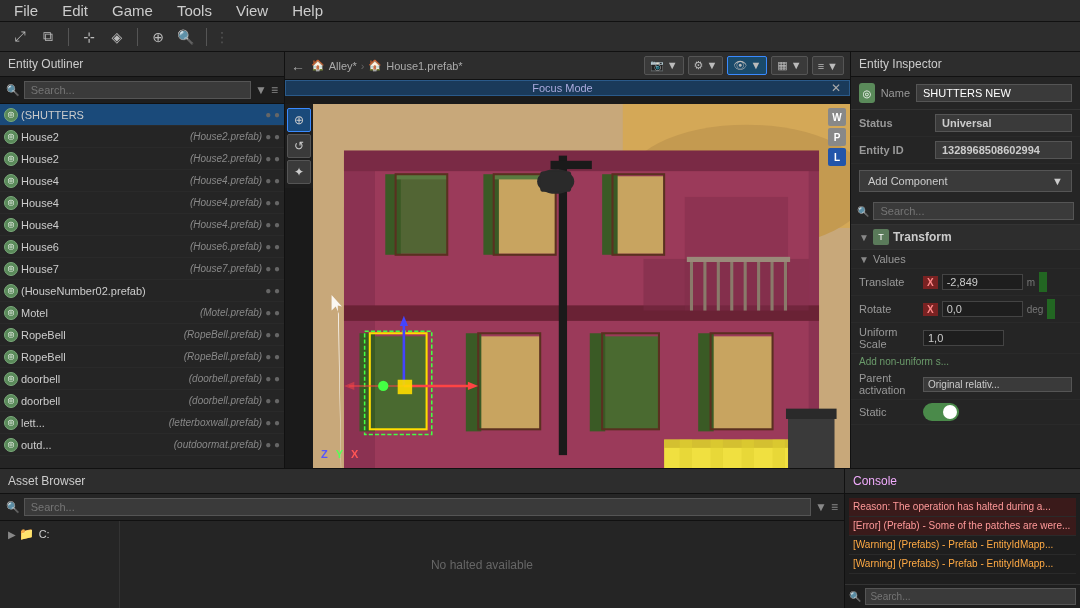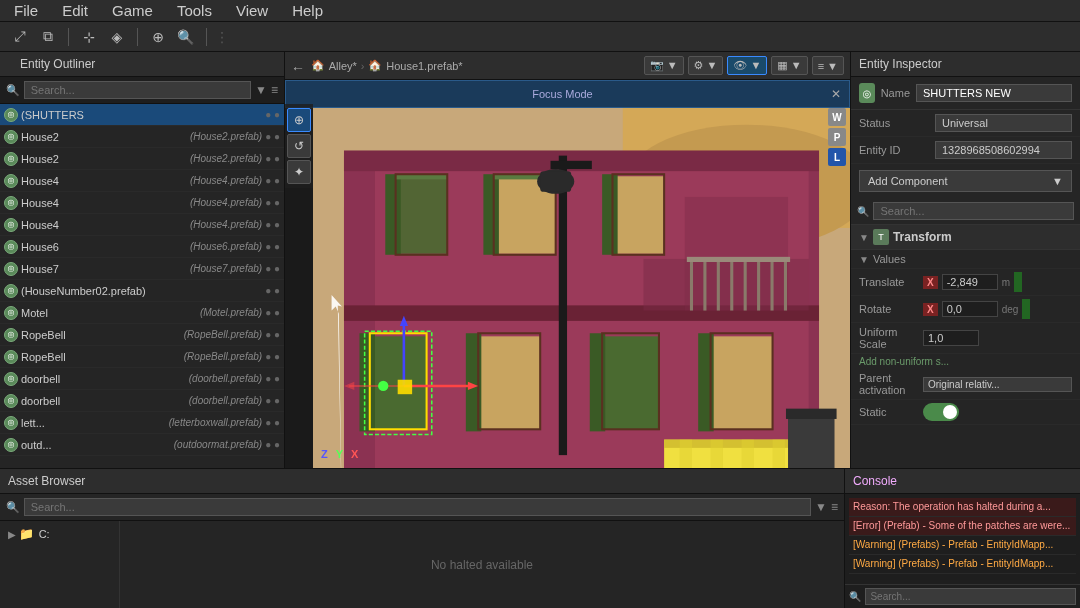--- a/index.html
+++ b/index.html
@@ -75,21 +75,21 @@
     .left-panel {
       width: 285px;
       background: #252525;
       border-right: 1px solid #111;
       display: flex;
       flex-direction: column;
       flex-shrink: 0;
     }
     .panel-header {
       background: #2d2d2d;
-      padding: 5px 20px;
+      padding: 5px 8px;
       font-size: 12px;
       color: #ccc;
       border-bottom: 1px solid #111;
       display: flex;
       align-items: center;
       gap: 6px;
     }
     .search-bar {
       display: flex;
       align-items: center;
@@ -225,21 +225,21 @@
       flex: 1;
       position: relative;
       overflow: hidden;
     }
 
     .focus-mode-bar {
       position: absolute;
       top: 0;
       left: 0;
       right: 0;
-      height: 28px;
+      height: 16px;
       background: #1a3a5a;
       border: 1px solid #2a5a8a;
       display: flex;
       align-items: center;
       justify-content: space-between;
       padding: 0 8px;
       z-index: 10;
     }
     .focus-mode-title {
       color: #aad;
@@ -366,20 +366,21 @@
       flex: 1;
       outline: none;
     }
 
     .inspector-field {
       display: flex;
       align-items: center;
       padding: 4px 8px;
       border-bottom: 1px solid #2a2a2a;
       gap: 6px;
+      font-weight: bold;
     }
     .field-label {
       color: #999;
       font-size: 11px;
       width: 70px;
       flex-shrink: 0;
     }
     .field-value {
       background: #3a3a3a;
       border: 1px solid #555;
@@ -467,21 +468,21 @@
       font-size: 10px;
       cursor: pointer;
       font-weight: bold;
     }
     .transform-value {
       background: #1e1e1e;
       border: 1px solid #444;
       color: #ccc;
       padding: 1px 4px;
       font-size: 11px;
-      width: 56px;
+      width: 81px;
     }
     .transform-unit { color: #777; font-size: 10px; }
     .transform-green {
       width: 8px;
       height: 20px;
       background: #226622;
       border: none;
       cursor: pointer;
       flex-shrink: 0;
     }

